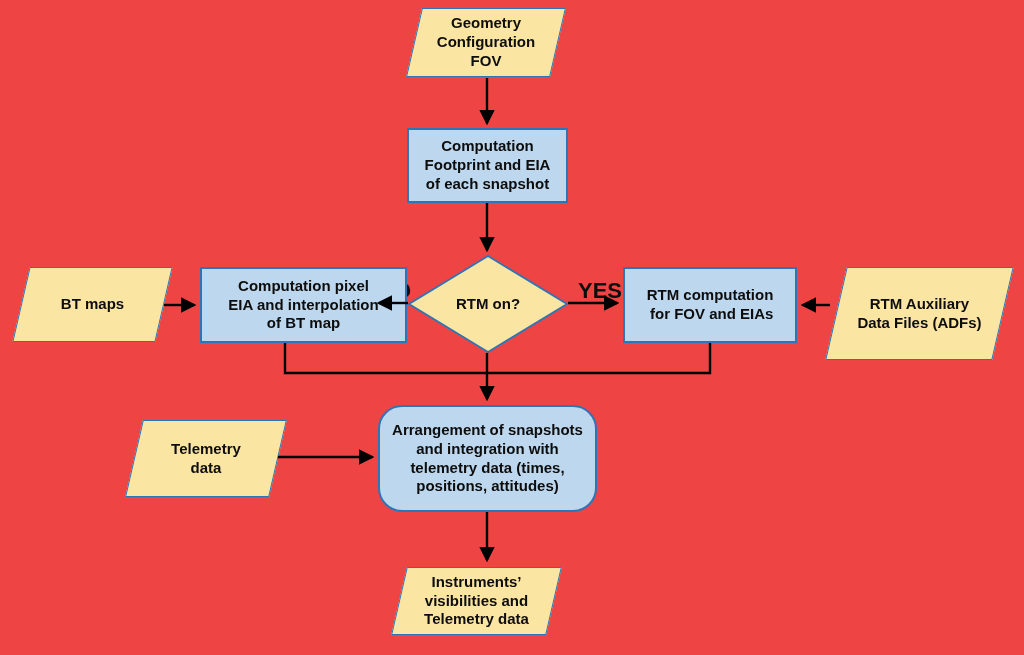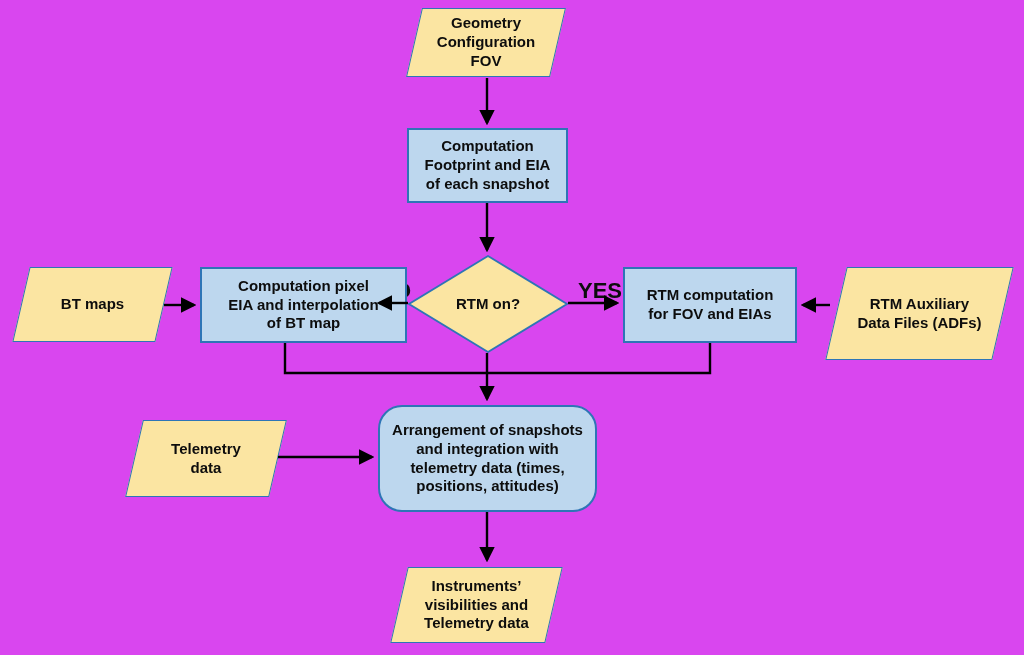--- a/index.html
+++ b/index.html
@@ -1,20 +1,20 @@
 <!DOCTYPE html>
 <html><head>
 <meta charset="utf-8">
 <style>
   html, body { margin: 0; padding: 0; background: #ffffff; }
   .canvas {
     position: relative;
     width: 1024px;
     height: 655px;
-    background: #d946ef;
+    background: #ef4444;
     font-family: "Liberation Sans", sans-serif;
     overflow: hidden;
     --process-fill: #BDD7EE;
     --io-fill: #FBE5A2;
     --border: #2E75B6;
     --arrow: #000000;
     --text: #0d0d0d;
   }
   .node {
     position: absolute;
@@ -113,21 +113,21 @@
     <div class="para-bg"></div>
     <div class="label">BT maps</div>
   </div>
 
   <div class="node rect" style="left:200px; top:267px; width:207px; height:76px;">
     <div class="label">Computation pixel
 EIA and interpolation
 of BT map</div>
   </div>
 
-  <div class="node rect" style="left:623px; top:267px; width:174px; height:76px;">
+  <div class="node rect" style="left:623px; top:267px; width:174px; height:76px;text-align:right;">
     <div class="label">RTM computation
 for FOV and EIAs</div>
   </div>
 
   <div class="node" style="left:827px; top:267px; width:185px; height:93px;">
     <div class="para-bg"></div>
     <div class="label">RTM Auxiliary
 Data Files (ADFs)</div>
   </div>
 
@@ -137,20 +137,20 @@
 data</div>
   </div>
 
   <div class="node rect" style="left:378px; top:405px; width:219px; height:107px;border-radius:24px;">
     <div class="label">Arrangement of snapshots
 and integration with
 telemetry data (times,
 positions, attitudes)</div>
   </div>
 
-  <div class="node" style="left:390px; top:567px; width:173px; height:76px;text-align:center;">
+  <div class="node" style="left:390px; top:567px; width:173px; height:68px;text-align:center;">
     <div class="para-bg"></div>
     <div class="label">Instruments’
 visibilities and
 Telemetry data</div>
   </div>
 
 </div>
 
 </body></html>

